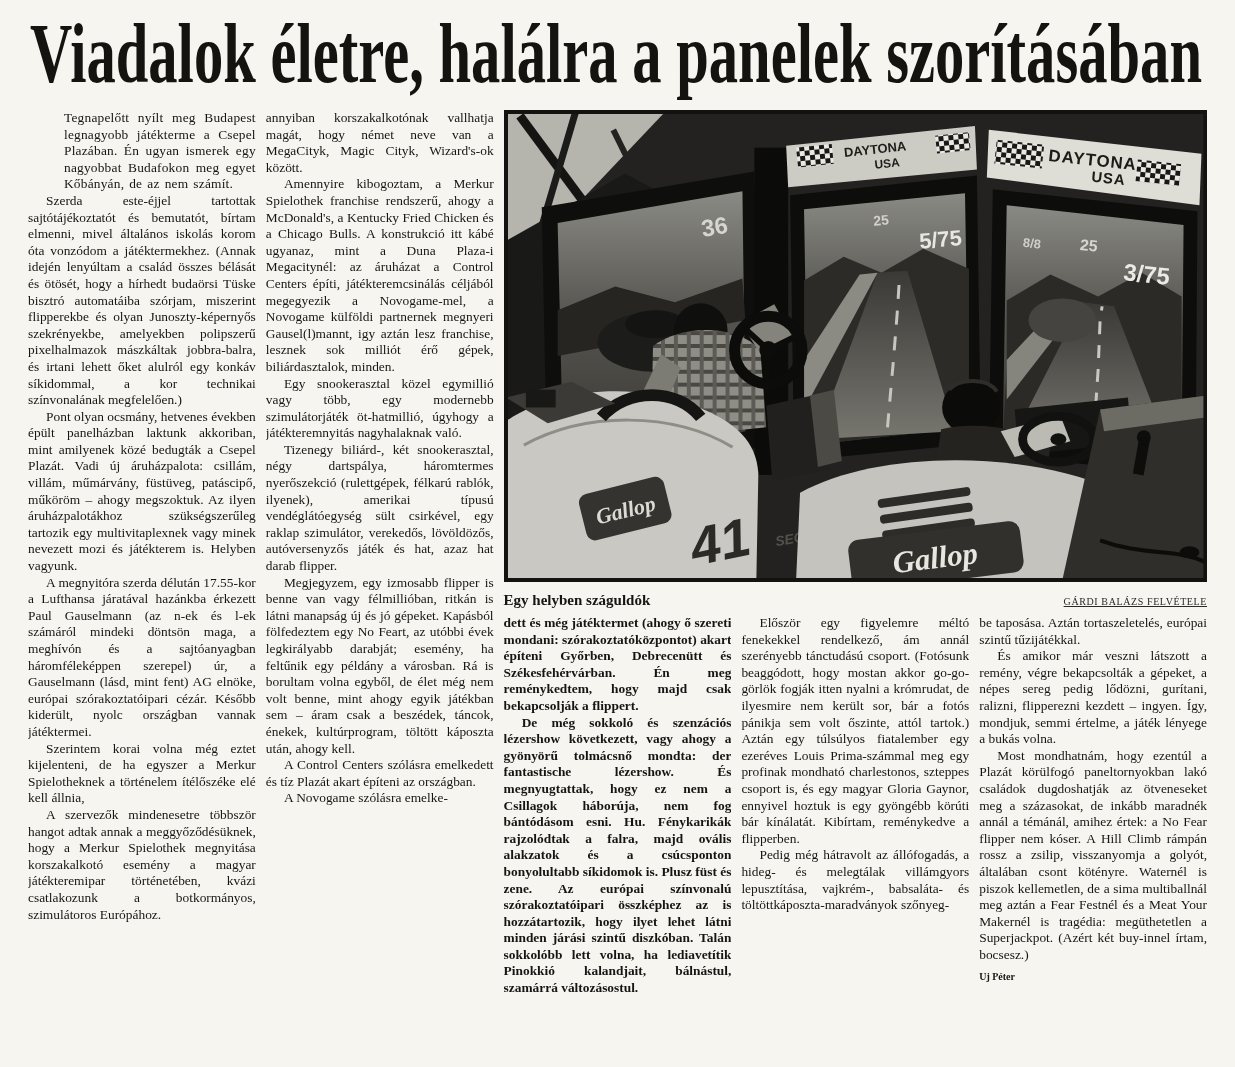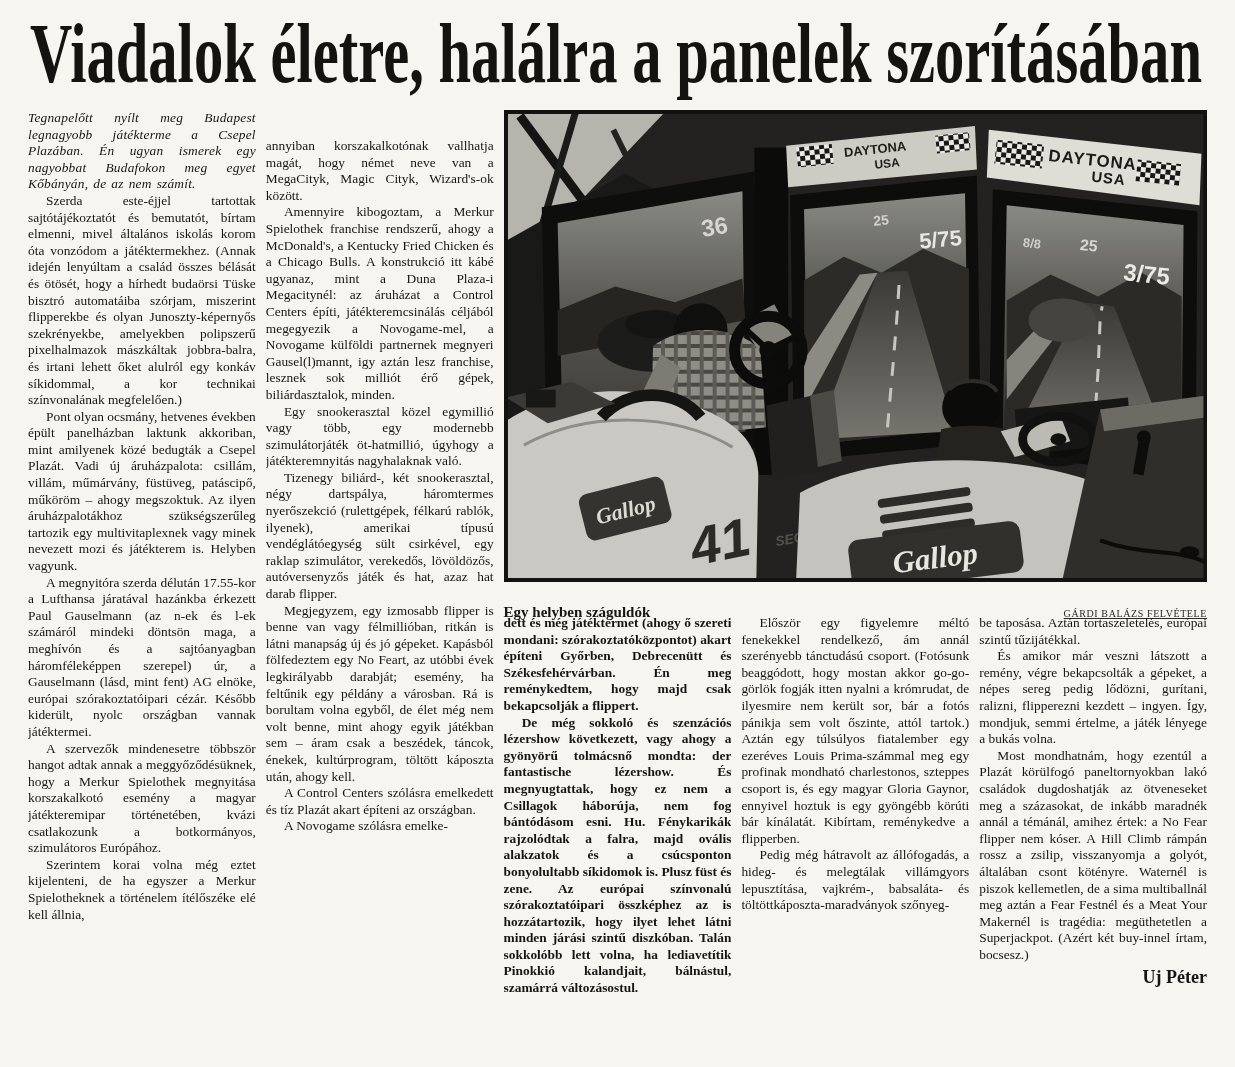--- a/index.html
+++ b/index.html
@@ -25,60 +25,60 @@
   }
   .col{
     font-size:13.4px;
     line-height:16.6px;
     text-align:justify;
     overflow:hidden;
     hyphens:auto;
     -webkit-hyphens:auto;
   }
   .col1{grid-column:1;grid-row:1/3;}
-  .col2{grid-column:2;grid-row:1/3;margin-top:28px;}
+  .col2{grid-column:2;grid-row:1/3;}
   .col3{grid-column:3;grid-row:2;font-weight:bold;}
   .col4{grid-column:4;grid-row:2;}
   .col5{grid-column:5;grid-row:2;}
   .col p{margin:0;text-indent:1.35em;}
   .col p.noindent{text-indent:0;}
-  .col p.lead{font-style:italic;text-indent:0;letter-spacing:.2px;word-spacing:1.5px;}
+  .col p.lead{text-indent:0;letter-spacing:.2px;word-spacing:1.5px;margin-left:36px;}
   .it{}
   .photo-block{grid-column:3/6;grid-row:1;}
   .photo-frame{width:100%;height:472px;background:#232220;border:2px solid #121210;box-sizing:border-box;}
   .photo-frame svg{display:block;width:100%;height:100%;}
   .caption-row{
     display:flex;justify-content:space-between;align-items:baseline;
-    padding-top:22px;
+    padding-top:10px;
   }
   .caption{font-weight:bold;font-size:15px;font-family:"Liberation Serif",serif;}
   .credit{font-size:10px;letter-spacing:.6px;color:#2a2927;font-family:"Liberation Serif",serif;text-decoration:underline;}
-  .byline{margin-top:6px !important;text-align:right;font-weight:bold;text-indent:0 !important;font-size:18px;}
+  .byline{margin-top:6px !important;text-align:left;font-weight:bold;text-indent:0 !important;font-size:10px;}
   .hl-text{fill:#14130f;font-family:"Liberation Serif",serif;font-weight:bold;}
 </style>
 </head>
 <body>
 
 <div class="page">
 
   <div class="headline-wrap">
     <svg width="1179" height="96" viewBox="0 0 1179 96">
       <text class="hl-text" x="2" y="76" font-size="84" textLength="1172" lengthAdjust="spacingAndGlyphs">Viadalok életre, halálra a panelek szorításában</text>
     </svg>
   </div>
 
   <div class="content">
 
     <div class="col col1">
         <p class="lead"><span>Tegnapelőtt nyílt meg Budapest legnagyobb játékterme a Csepel Plazában. Én ugyan ismerek egy nagyobbat Budafokon meg egyet Kőbányán, de az nem számít.</span></p>
         <p><span>Szerda este-éjjel tartottak sajtótájékoztatót és bemutatót, bírtam elmenni, mivel általános iskolás korom óta vonzódom a játéktermekhez. (Annak idején lenyúltam a család összes bélását és ötösét, hogy a hírhedt budaörsi Tüske bisztró automatáiba szórjam, miszerint flipperekbe és olyan Junoszty-képernyős szekrényekbe, amelyekben polipszerű pixelhalmazok mászkáltak jobbra-balra, és irtani lehett őket alulról egy konkáv síkidommal, a kor technikai színvonalának megfelelően.)</span></p>
         <p><span>Pont olyan ocsmány, hetvenes években épült panelházban laktunk akkoriban, mint amilyenek közé bedugták a Csepel Plazát. Vadi új áruházpalota: csillám, villám, műmárvány, füstüveg, patáscipő, műköröm – ahogy megszoktuk. Az ilyen áruházpalotákhoz szükségszerűleg tartozik egy multivitaplexnek vagy minek nevezett mozi és játékterem is. Helyben vagyunk.</span></p>
         <p><span>A megnyitóra szerda délután 17.55-kor a Lufthansa járatával hazánkba érkezett </span><span class="it">Paul Gauselmann</span><span> (az n-ek és l-ek számáról mindeki döntsön maga, a meghívón és a sajtóanyagban háromféleképpen szerepel) úr, a Gauselmann (lásd, mint fent) AG elnöke, európai szórakoztatóipari cézár. Később kiderült, nyolc országban vannak játéktermei.</span></p>
+        <p><span>Szerintem korai volna még eztet kijelenteni, de ha egyszer a Merkur Spielotheknek a történelem ítélőszéke elé kell állnia,</span></p>
         <p><span>A szervezők mindenesetre többször hangot adtak annak a meggyőződésüknek, hogy a Merkur Spielothek megnyitása korszakalkotó esemény a magyar játékteremipar történetében, kvázi csatlakozunk a botkormányos, szimulátoros Európához.</span></p>
-        <p><span>Szerintem korai volna még eztet kijelenteni, de ha egyszer a Merkur Spielotheknek a történelem ítélőszéke elé kell állnia,</span></p>
       </div>
     <div class="col col2">
         <p class="noindent"><span>annyiban korszakalkotónak vallhatja magát, hogy német neve van a MegaCityk, Magic Cityk, Wizard's-ok között.</span></p>
         <p><span>Amennyire kibogoztam, a Merkur Spielothek franchise rendszerű, ahogy a McDonald's, a Kentucky Fried Chicken és a Chicago Bulls. A konstrukció itt kábé ugyanaz, mint a Duna Plaza-i Megacitynél: az áruházat a Control Centers építi, játékteremcsinálás céljából megegyezik a Novogame-mel, a Novogame külföldi partnernek megnyeri Gausel(l)mannt, igy aztán lesz franchise, lesznek sok milliót érő gépek, biliárdasztalok, minden.</span></p>
         <p><span>Egy snookerasztal közel egymillió vagy több, egy modernebb szimulátorjáték öt-hatmillió, úgyhogy a játékteremnyitás nagyhalaknak való.</span></p>
         <p><span>Tizenegy biliárd-, két snookerasztal, négy dartspálya, háromtermes nyerőszekció (rulettgépek, félkarú rablók, ilyenek), amerikai típusú vendéglátóegység sült csirkével, egy raklap szimulátor, verekedős, lövöldözős, autóversenyzős játék és hat, azaz hat darab flipper.</span></p>
         <p><span>Megjegyzem, egy izmosabb flipper is benne van vagy félmillióban, ritkán is látni manapság új és jó gépeket. Kapásból fölfedeztem egy No Feart, az utóbbi évek legkirályabb darabját; esemény, ha feltűnik egy példány a városban. Rá is borultam volna egyből, de élet még nem volt benne, mint ahogy egyik játékban sem – áram csak a beszédek, táncok, énekek, kultúrprogram, töltött káposzta után, ahogy kell.</span></p>
         <p><span>A Control Centers szólásra emelkedett és tíz Plazát akart építeni az országban.</span></p>
         <p><span>A Novogame szólásra emelke-</span></p>
       </div>

